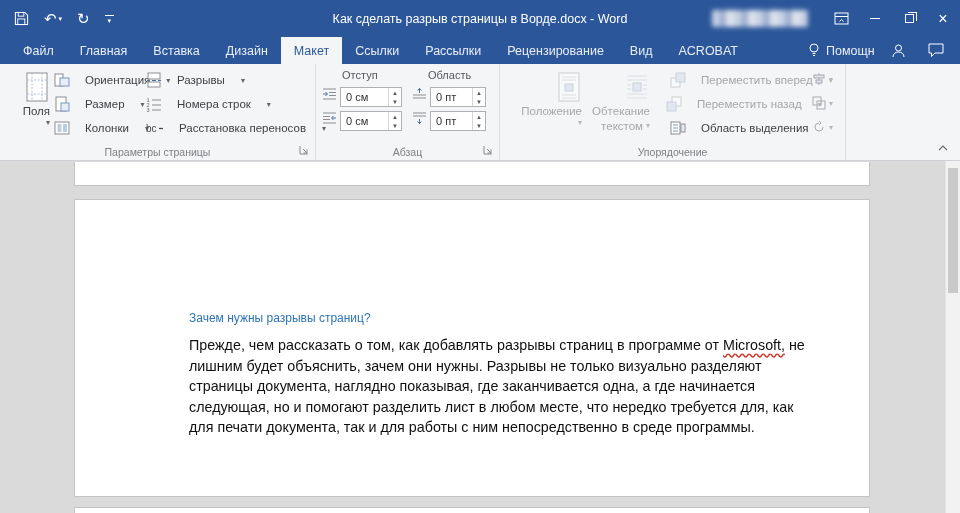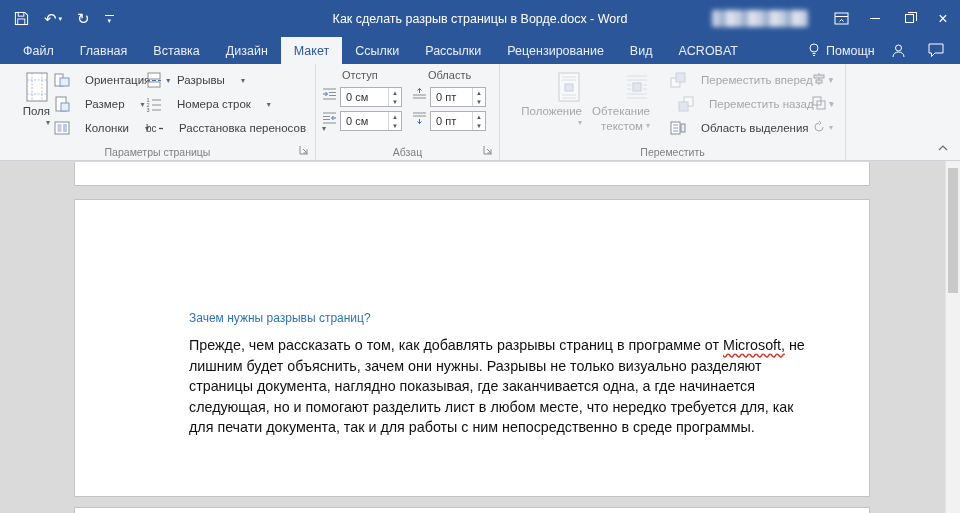--- a/index.html
+++ b/index.html
@@ -321,21 +321,21 @@
           </span>
       </div>
       <div class="sbtn r1 disabled" style="left:170px;">
         <svg width="16" height="16" viewBox="0 0 16 16">
             <rect x="1" y="6" width="9" height="9" fill="#fff" stroke="#9a9da1"></rect>
             <rect x="6" y="1" width="9" height="9" fill="#cdd7e6" stroke="#9aa7bb"></rect>
           </svg>
         <span>Переместить вперед</span>
           <span class="caret">▾</span>
       </div>
-      <div class="sbtn r2 disabled" style="left:178px;">
+      <div class="sbtn r2 disabled" style="left:166px;">
         <svg width="16" height="16" viewBox="0 0 16 16">
             <rect x="6" y="1" width="9" height="9" fill="#fff" stroke="#9a9da1"></rect>
             <rect x="1" y="6" width="9" height="9" fill="#cdd7e6" stroke="#9aa7bb"></rect>
           </svg>
         <span>Переместить назад</span>
           <span class="caret">▾</span>
       </div>
       <div class="sbtn r3" style="left:170px;">
         <svg width="16" height="16" viewBox="0 0 16 16">
             <rect x="1" y="2" width="9" height="12" fill="#fff" stroke="#8a8d91"></rect>
@@ -359,21 +359,21 @@
           </svg>
         <span class="caret">▾</span>
       </div>
       <div class="minibtn" style="left:312px;top:53px;">
         <svg width="14" height="14" viewBox="0 0 14 14">
             <path d="M11 7a4 4 0 1 1-4-4" fill="none" stroke="#a8abaf"></path>
             <path d="M7 1l2 2-2 2" fill="none" stroke="#a8abaf"></path>
           </svg>
         <span class="caret">▾</span>
       </div>
-      <div class="rgroup-label">Переместить</div>
+      <div class="rgroup-label">Упорядочение</div>
     </div>
 
     <div class="collapse">
       <svg width="12" height="8" viewBox="0 0 12 8">
           <path d="M2 6l4-4 4 4" fill="none" stroke="#6a6d71" stroke-width="1.2"></path>
         </svg>
     </div>
   </div>
 
   <div class="docarea">

